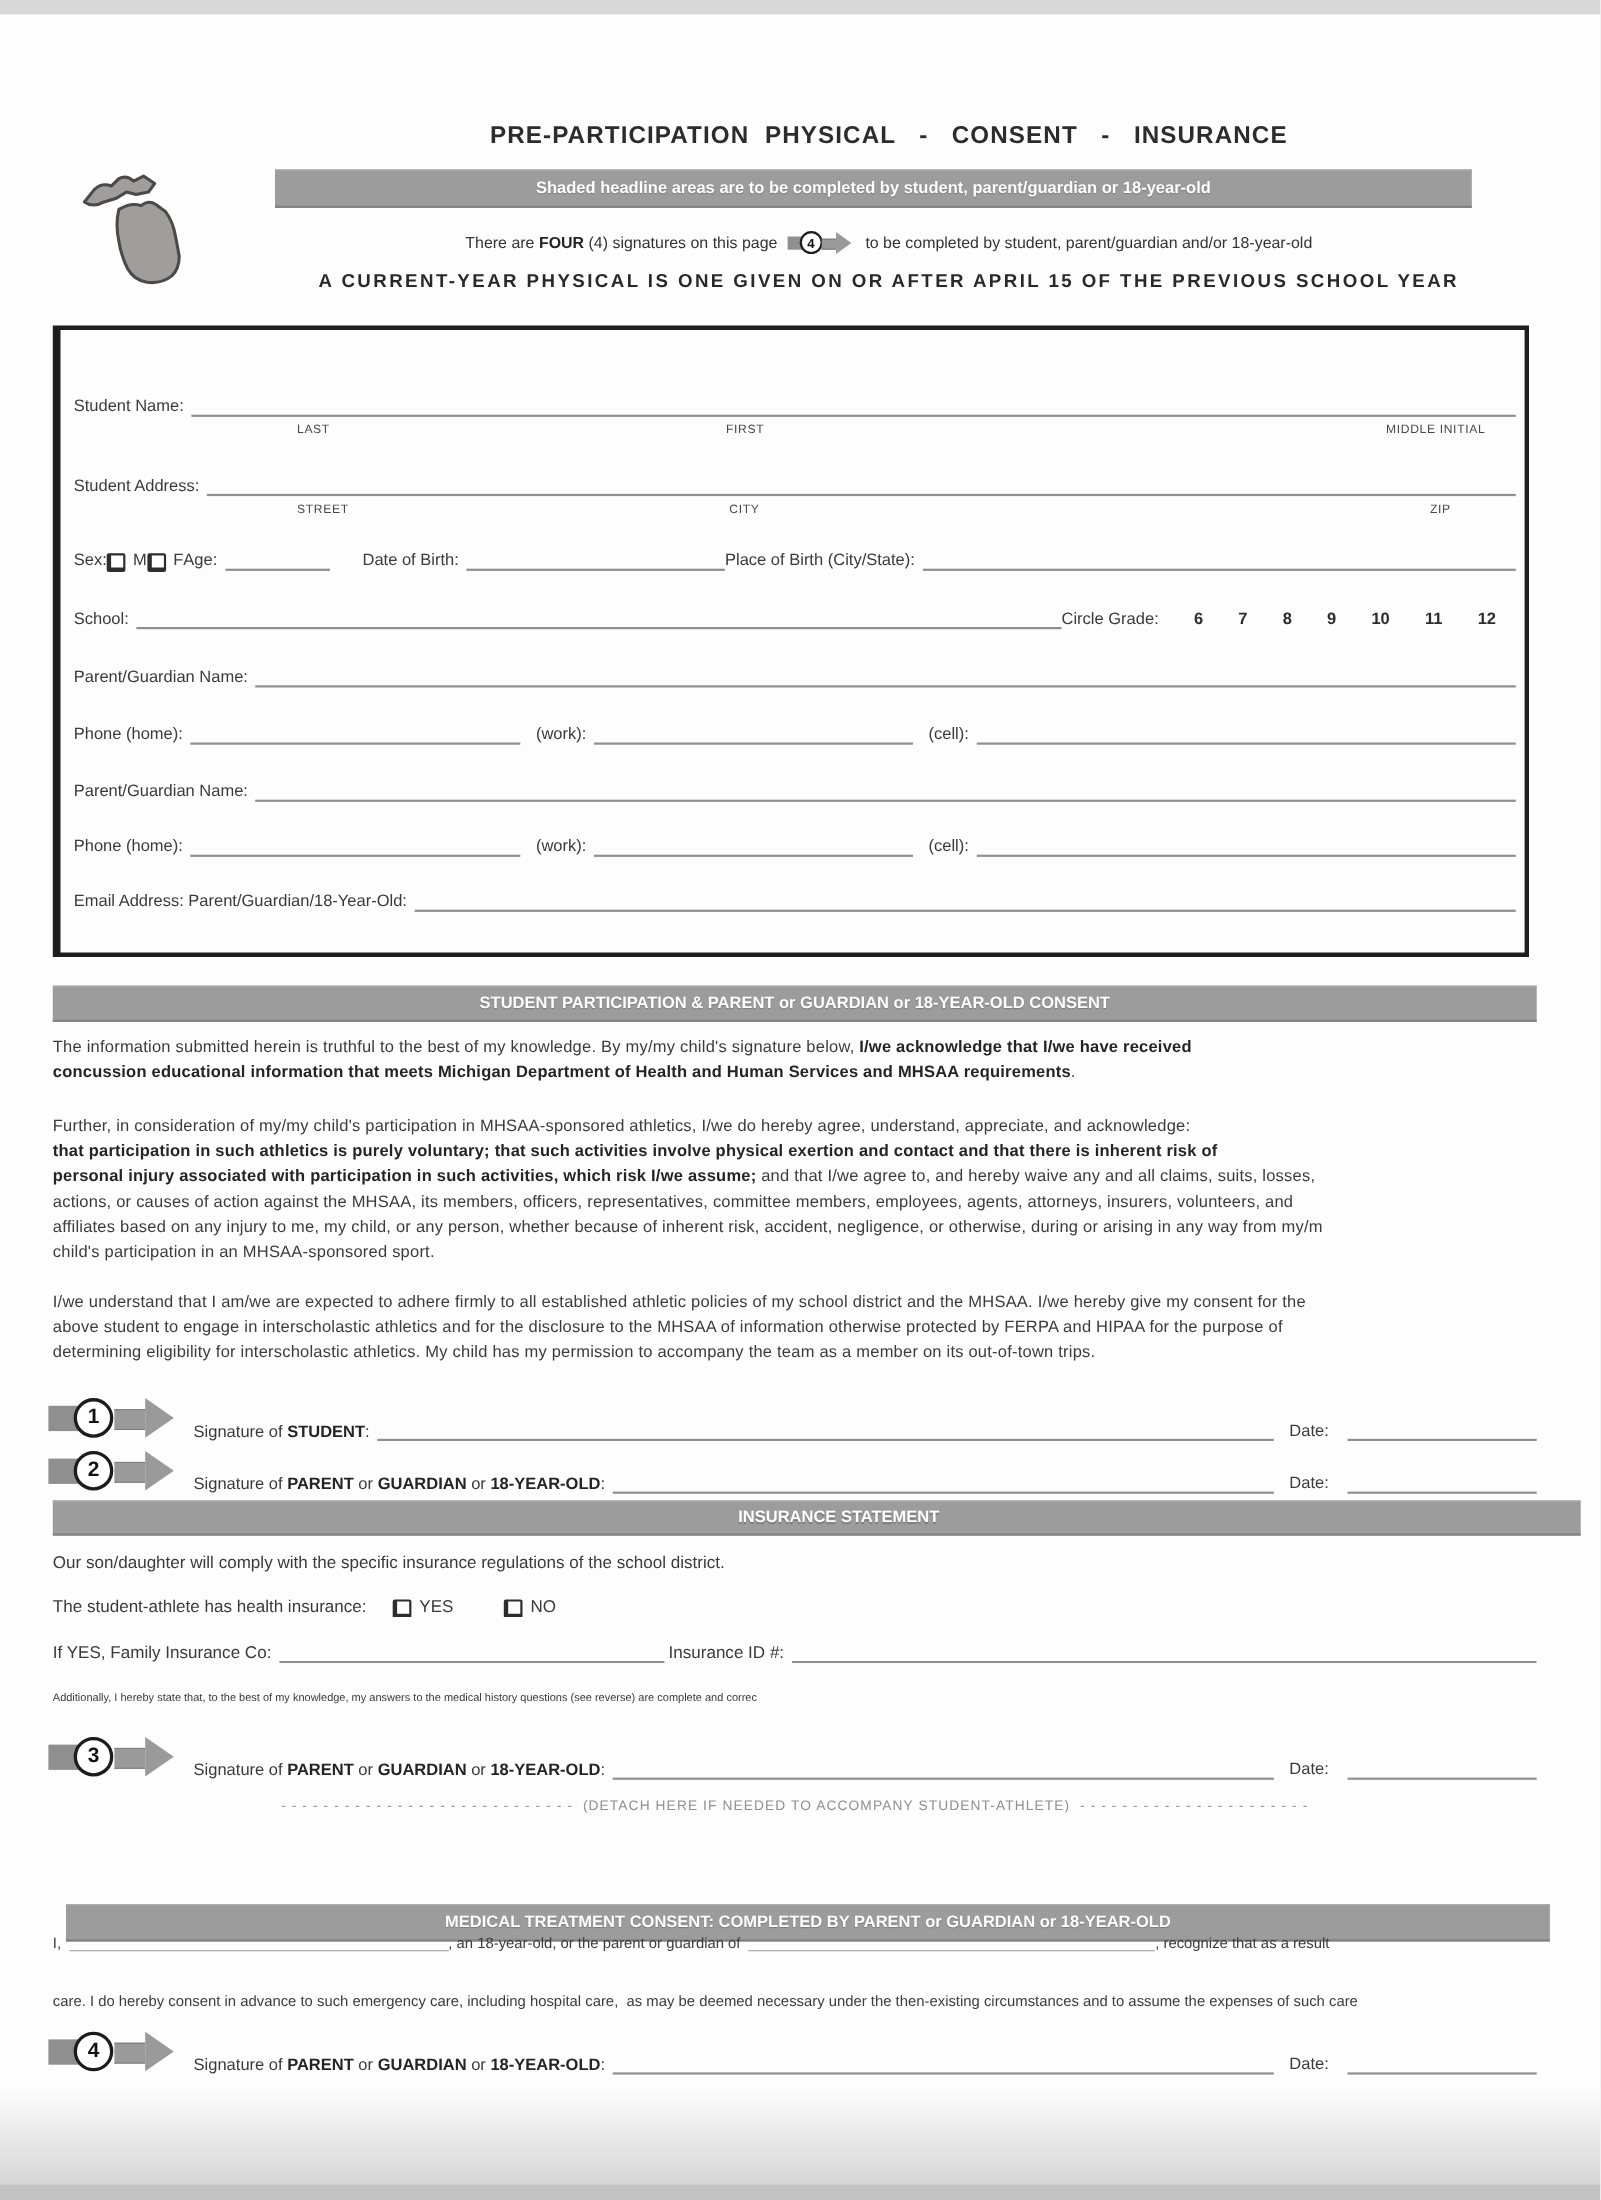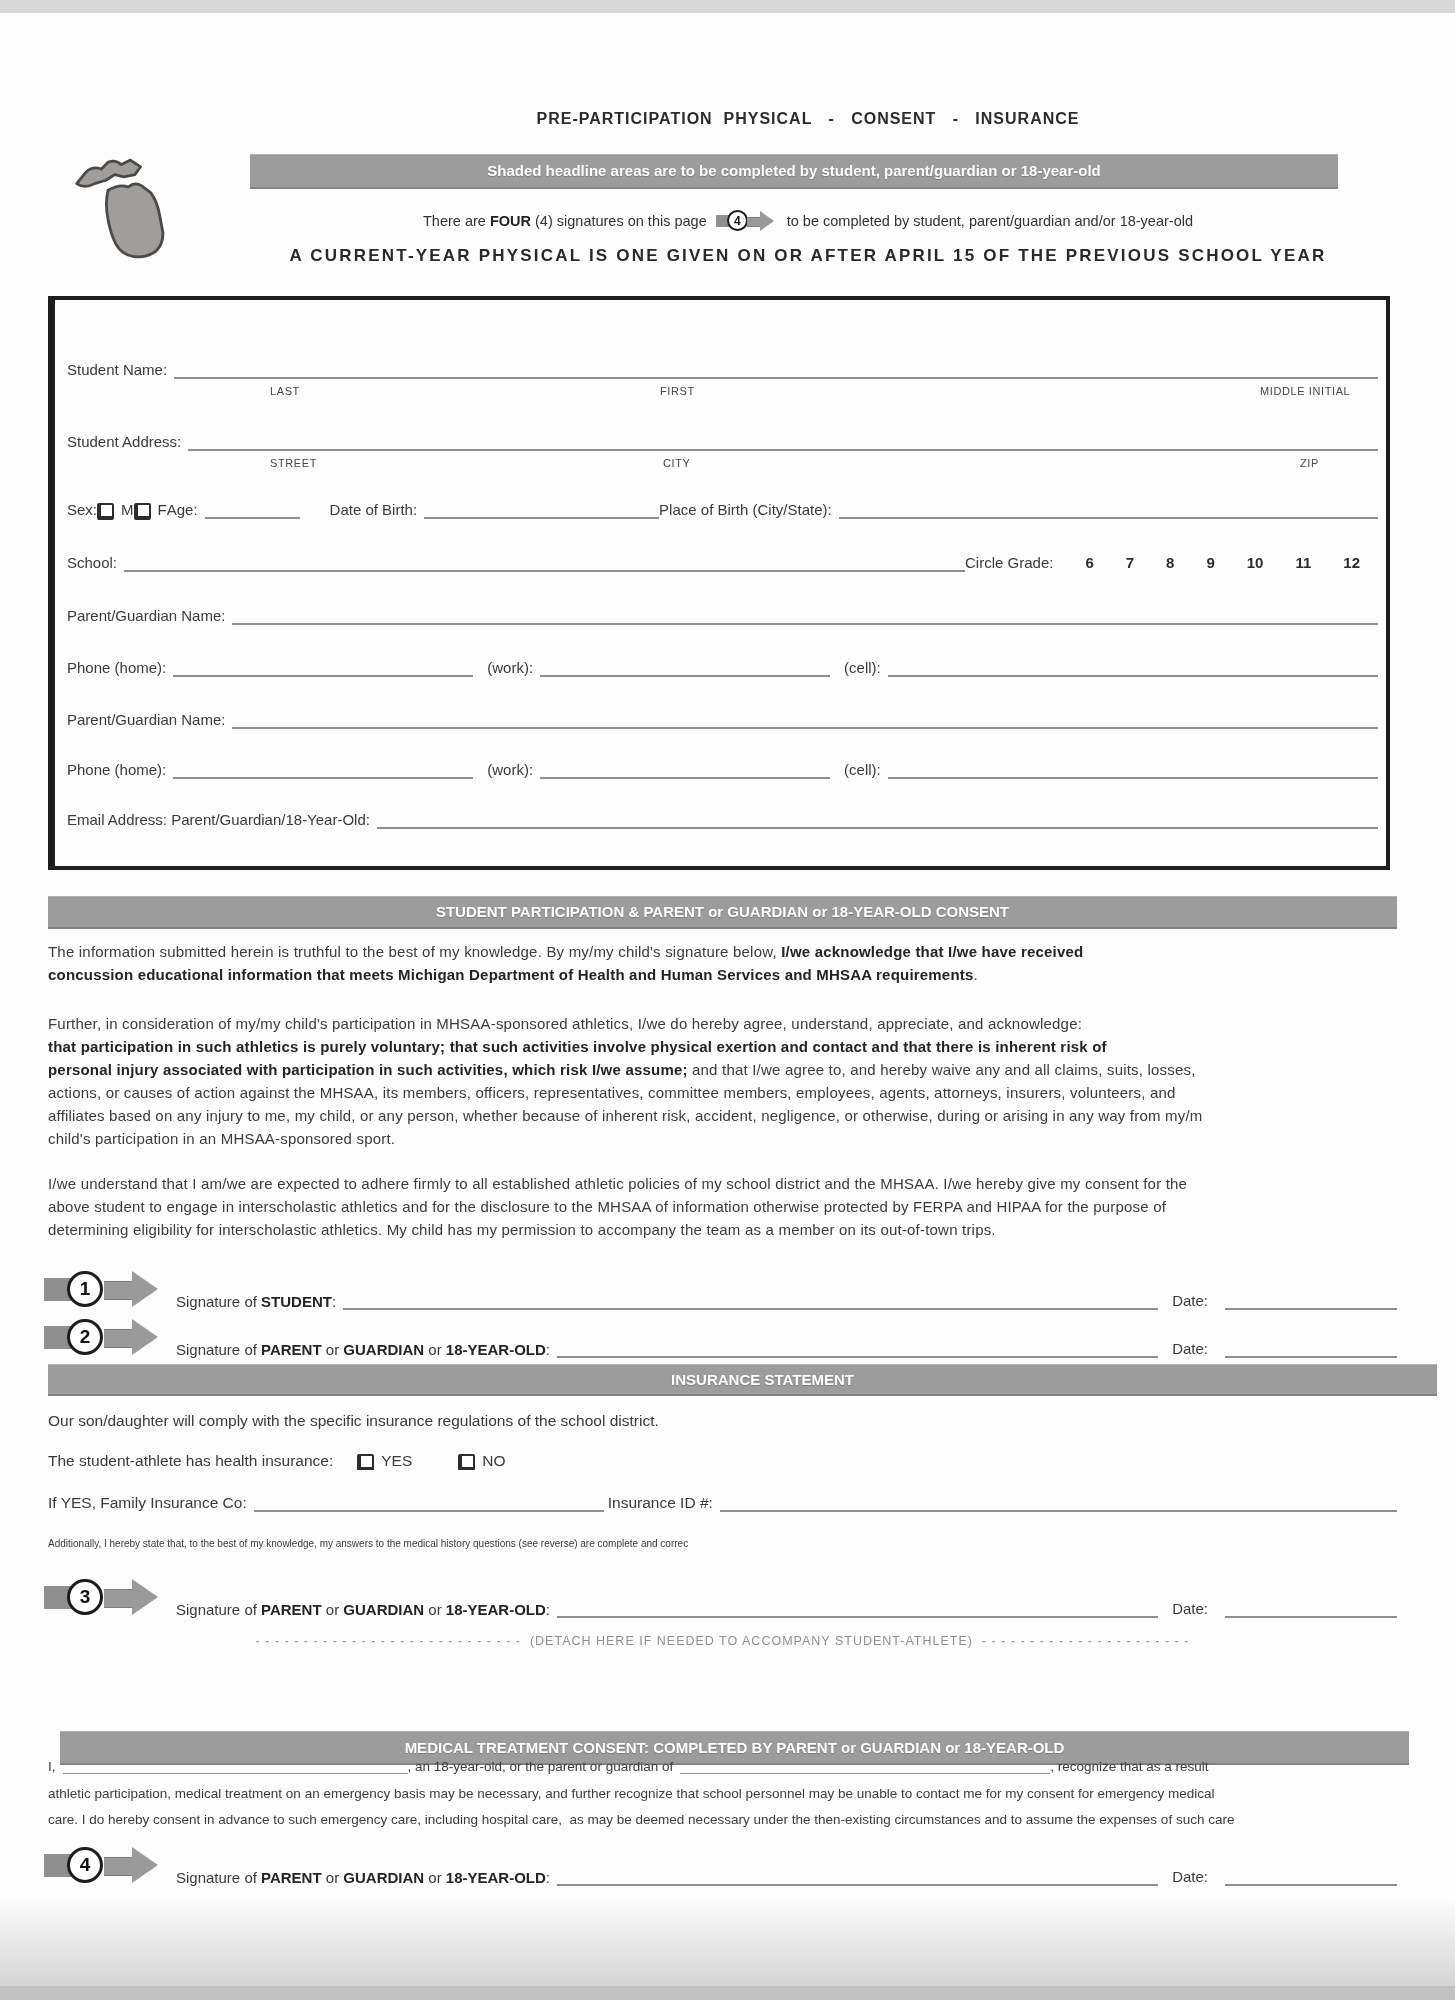--- a/index.html
+++ b/index.html
@@ -3,21 +3,21 @@
 <meta charset="utf-8">
 <style>
   html,body{margin:0;padding:0;background:#e9e9e9;}
   .page{position:relative;width:1455px;height:2000px;background:#fdfdfd;overflow:hidden;
         font-family:"Liberation Sans",sans-serif;color:#3a3a3a;}
   .topstrip{position:absolute;top:0;left:0;right:0;height:13px;background:#d8d8d8;}
   .fade{position:absolute;left:0;right:0;top:1898px;height:90px;background:linear-gradient(#fdfdfd,#d4d4d4);}
   .botstrip{position:absolute;left:0;right:0;top:1986px;height:14px;background:#c2c2c2;}
 
   .topcenter{position:absolute;left:160px;width:1296px;text-align:center;}
-  .title{top:110px;font-size:16px;font-weight:bold;color:#2c2c2c;letter-spacing:1px;white-space:pre;}
+  .title{top:110px;font-size:22px;font-weight:bold;color:#2c2c2c;letter-spacing:1px;white-space:pre;}
   .bar{position:absolute;background:#9c9c9c;color:#fff;font-weight:bold;text-align:center;
        border-bottom:2px solid #828282;border-top:1px solid #b0b0b0;text-shadow:0 1px 1px rgba(60,60,60,.35);}
   .bar1{left:250px;top:154px;width:1088px;height:32px;line-height:32px;font-size:15px;}
   .fourline{top:206px;height:30px;display:flex;justify-content:center;align-items:center;gap:9px;font-size:14.5px;color:#333;}
   .fourline .b{font-weight:bold;}
   .currentyear{top:246px;font-size:17px;font-weight:bold;color:#292929;letter-spacing:2.2px;}
 
   
   .badge{position:relative;width:122px;height:40px;flex:0 0 auto;}
   .badge .sq{position:absolute;left:0;top:9px;width:34px;height:23px;background:#8f8f8f;}
@@ -261,21 +261,20 @@
 
   <div class="bar secbar bar4">MEDICAL TREATMENT CONSENT: COMPLETED BY PARENT or GUARDIAN or 18-YEAR-OLD</div>
 
   <div class="medline m1">
     <span>I,</span>
     <span class="blank" style="width:345px"></span>
     <span>, an 18-year-old, or the parent or guardian of</span>
     <span class="blank" style="width:370px"></span>
     <span>, recognize that as a result</span>
   </div>
-  <div class="medline m2">athletic participation, medical treatment on an emergency basis may be necessary, and further recognize that school personnel may be unable to contact me for my consent for emergency medical</div>
   <div class="medline m3">care. I do hereby consent in advance to such emergency care, including hospital care,  as may be deemed necessary under the then-existing circumstances and to assume the expenses of such care</div>
 
   <div class="sigrow sig4">
     <span class="badge">
       <span class="sq"></span>
         <span class="circ">4</span>
         <span class="arrbody"></span>
         <span class="arrhead"></span>
     </span>
     <span class="lbl"><span>Signature of </span><span class="b">PARENT</span><span> or </span><span class="b">GUARDIAN</span><span> or </span><span class="b">18-YEAR-OLD</span><span>:</span></span>

